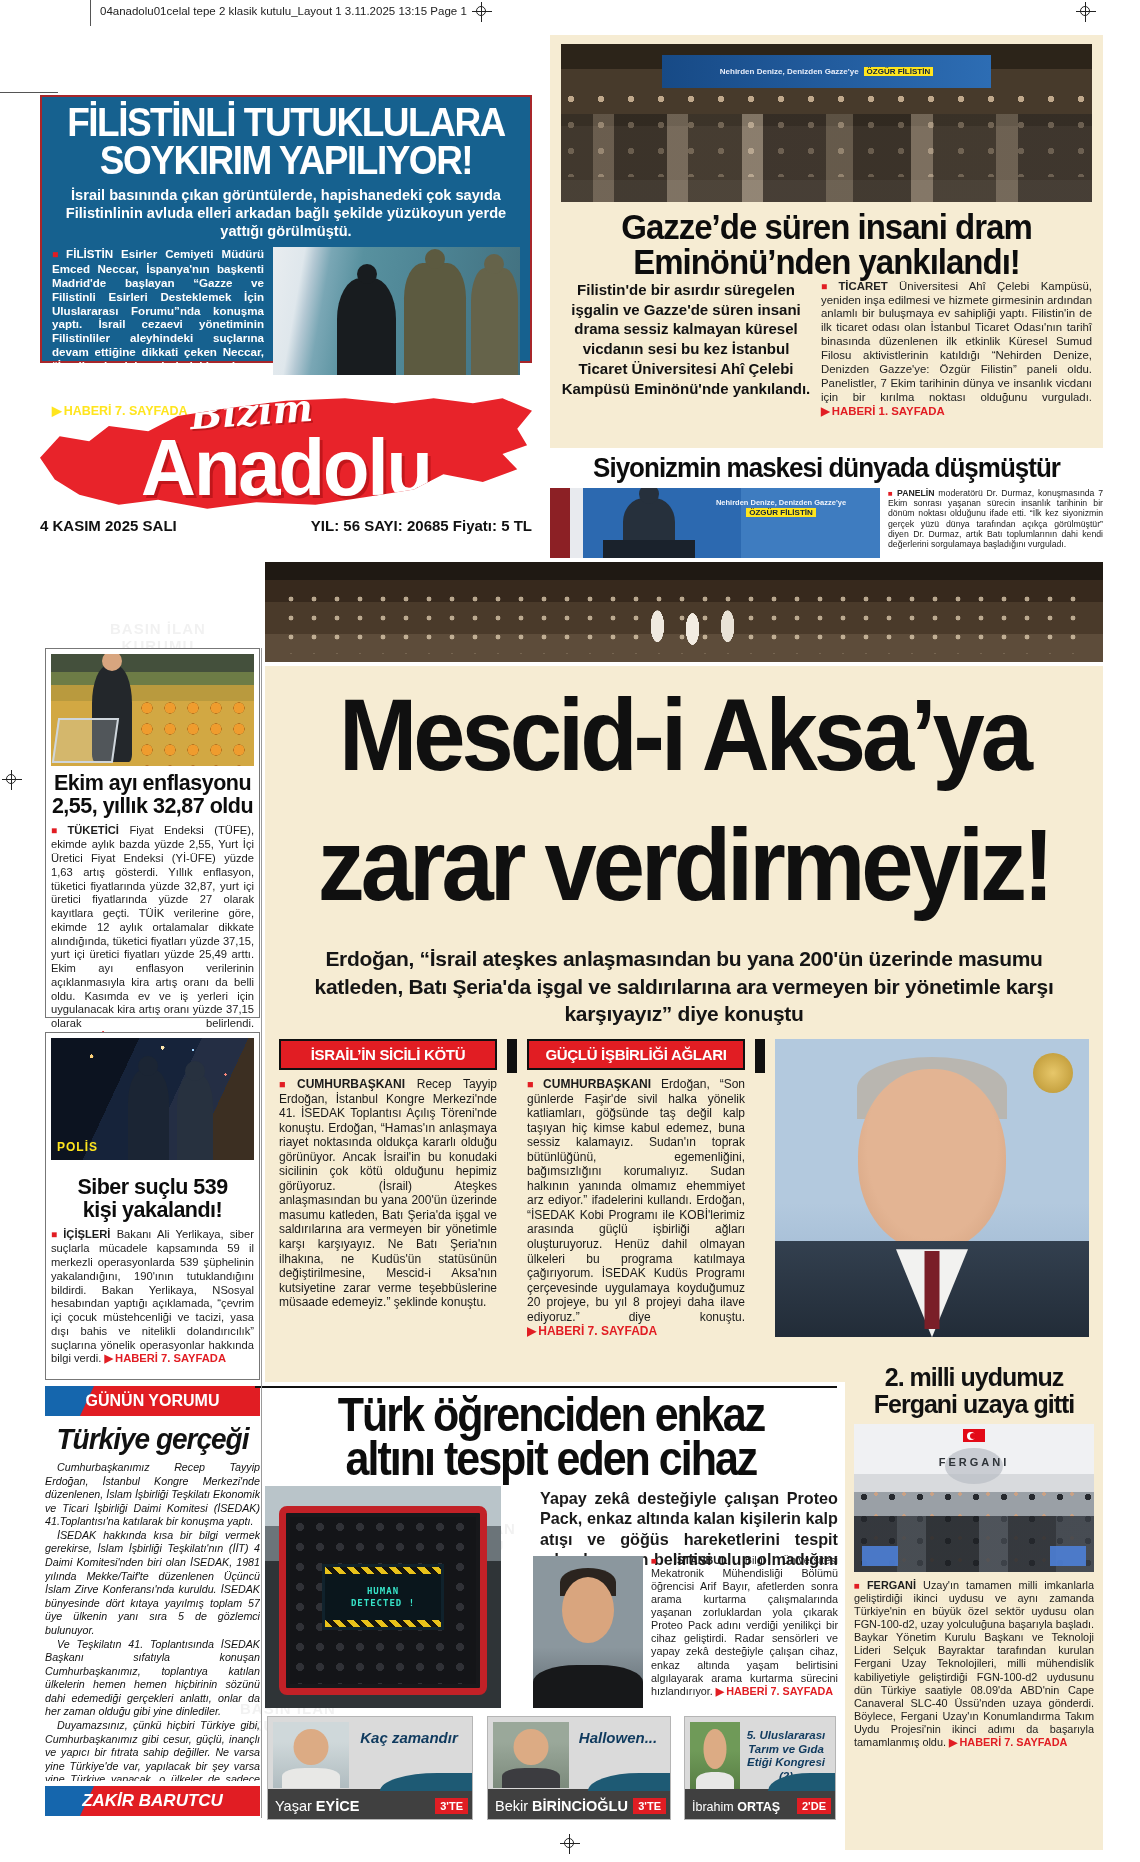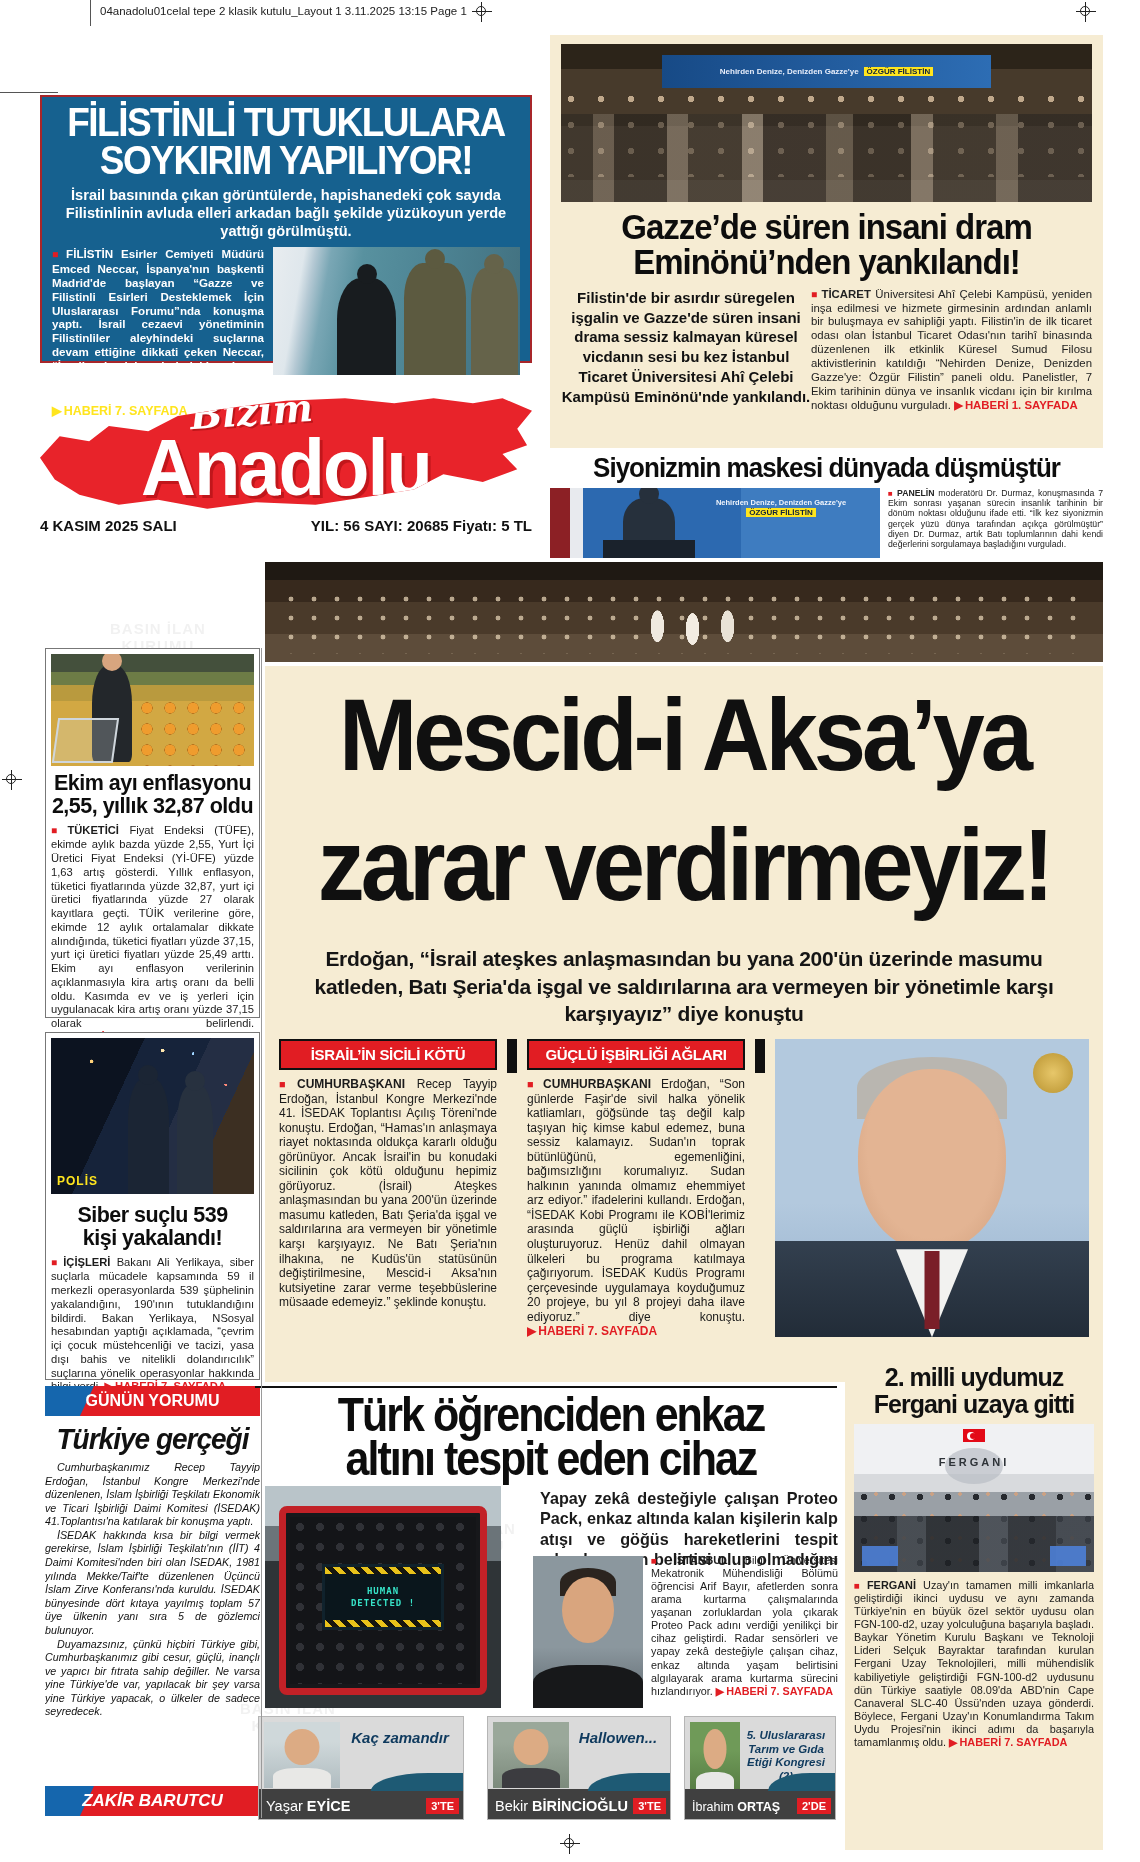--- a/index.html
+++ b/index.html
@@ -53,21 +53,21 @@
 #mast-date{position:absolute;left:40px;top:517px;width:492px;display:flex;justify-content:space-between;font-size:15px;font-weight:700}
 
 #gazzebox{position:absolute;left:550px;top:35px;width:553px;height:413px;background:#f6ecd3;padding:9px 11px}
 #ph-gazze{height:158px;margin-bottom:7px;background:linear-gradient(180deg,#2c2419 0 16%,#473a2b 16% 52%,#5d4e3e 52% 86%,#6e6050 86%)}
 #ph-gazze::before{content:"";position:absolute;left:0;right:0;top:30%;height:54%;background-image:radial-gradient(circle 6px at 10px 8px,#d5bb9c 50%,rgba(0,0,0,0) 54%);background-size:30px 26px;opacity:.85}
 #ph-gazze::after{content:"";position:absolute;left:0;right:0;top:44%;bottom:0;opacity:.55;background:linear-gradient(90deg,#2a2620 0 6%,#756a5c 6% 10%,#201d19 10% 20%,#8d8273 20% 24%,#332e27 24% 34%,#b0a493 34% 38%,#272320 38% 50%,#6d6456 50% 55%,#1f1c18 55% 66%,#968a7a 66% 70%,#2e2a24 70% 82%,#7b7163 82% 86%,#262320 86%)}
 .banner{position:absolute;left:19%;top:7%;width:62%;height:21%;background:linear-gradient(90deg,#174a86,#2d6db4);display:flex;align-items:center;justify-content:center;gap:5px;padding:0 4px;z-index:2}
 .banner span{color:#e8eefb;font-size:8px;font-weight:700;white-space:nowrap;overflow:hidden}
 .badge-y{background:#ffe51e;color:#10233a;font-style:normal;font-weight:800;font-size:8px;padding:0 3px;white-space:nowrap}
 #gazzebox .h{font-size:33px;letter-spacing:-1px;line-height:1.07;text-align:center;color:#0d0d0d;transform:scaleY(1.05)}
-#gazze-cols{display:flex;margin-top:8px}
+#gazze-cols{display:flex;gap:10px;}
 #gazze-intro{flex:0 0 250px;font-size:15px;font-weight:700;line-height:1.33;text-align:center;color:#111}
 #gazze-body{flex:1;font-size:11.4px;line-height:1.22;color:#222}
 
 #siyo{position:absolute;left:550px;top:452px;width:553px;height:106px}
 #siyo-h{font-size:26px;letter-spacing:-1px;text-align:center;color:#0d0d0d;transform:scaleY(1.05)}
 #siyo-row{display:flex;gap:8px;margin-top:5px}
 #ph-siyo{flex:0 0 330px;height:70px;background:linear-gradient(90deg,#8c2025 0 6%,#e8eaee 6% 10%,#2c69b0 10% 58%,#3e7cc0 58%)}
 .siyo-cap{position:absolute;right:3%;top:14%;width:54%;text-align:center;color:#f0f4fb;font-size:7.5px;font-weight:700;line-height:1.3}
 .p-speaker{left:22%;top:14%;width:16%;height:86%;background:#26303c;border-radius:40% 40% 0 0}
 #ph-siyo .pod{position:absolute;left:16%;bottom:0;width:28%;height:26%;background:#1a222c}
@@ -83,21 +83,21 @@
 .lbox{position:absolute;left:45px;width:215px;border:1px solid #777;padding:5px;background:#fff}
 #grocery{top:648px;height:370px}
 #ph-grocery{height:112px;margin-bottom:6px;background:linear-gradient(180deg,#44503c 0 16%,#6d7c46 16% 28%,#b99a3e 28% 42%,#d2a843 42%)}
 #ph-grocery::after{content:"";position:absolute;right:0;bottom:0;width:58%;height:62%;background-image:radial-gradient(circle 8px at 11px 11px,#ef9c2e 62%,#b26f1c 70%,rgba(0,0,0,0) 72%);background-size:23px 21px}
 .p-woman{left:20%;top:10%;width:20%;height:86%;background:#23272b;border-radius:40% 40% 8% 8%}
 .p-woman::before{background:#d8a57f}
 .cart{position:absolute;left:2%;bottom:3%;width:30%;height:40%;border:2px solid #cfd6dc;transform:skewX(-8deg);background:rgba(220,228,233,.25)}
 .h2{font-size:21.5px;letter-spacing:-.5px;text-align:center;line-height:1.08;color:#0d0d0d;font-weight:900;transform:scaleY(1.05)}
 .lbody{font-size:11.2px;line-height:1.23;margin-top:6px;color:#1c1c1c}
 #cyber{top:1032px;height:348px}
-#ph-police{height:156px;margin-bottom:10px;background:linear-gradient(115deg,#0c1320 0 34%,#16233a 34% 58%,#242e44 58% 76%,#3c2f22 76%)}
+#ph-police{height:122px;margin-bottom:16px;background:linear-gradient(115deg,#0c1320 0 34%,#16233a 34% 58%,#242e44 58% 76%,#3c2f22 76%)}
 #ph-police::before{content:"";position:absolute;inset:0;background-image:
  radial-gradient(circle 3px at 20% 15%,#ffd27a 60%,rgba(0,0,0,0) 65%),
  radial-gradient(circle 2px at 70% 10%,#9fd4ff 60%,rgba(0,0,0,0) 65%),
  radial-gradient(circle 2px at 86% 30%,#ff8a7a 60%,rgba(0,0,0,0) 65%),
  radial-gradient(circle 3px at 55% 8%,#ffe7ae 60%,rgba(0,0,0,0) 65%)}
 .p-cop1{left:38%;top:26%;width:20%;height:74%;background:#1b2534;border-radius:36% 36% 0 0}
 .p-cop2{left:62%;top:30%;width:18%;height:70%;background:#27313f;border-radius:36% 36% 0 0}
 .pol-label{position:absolute;left:6px;bottom:6px;color:#ffe51e;font-weight:800;font-size:12px;letter-spacing:1px;z-index:2}
 
 #yorum{position:absolute;left:45px;top:1386px;width:215px;height:430px;display:flex;flex-direction:column}
@@ -153,21 +153,21 @@
 #ph-fergani::after{content:"";position:absolute;left:0;right:0;top:62%;bottom:0;opacity:.85;background:linear-gradient(90deg,#23262b 0 18%,#3a3f45 18% 30%,#1e2125 30% 52%,#41464d 52% 64%,#24272c 64% 84%,#383d44 84%)}
 .fflag{position:absolute;left:50%;top:5px;transform:translateX(-50%);width:22px;height:13px;background:#e30a17;z-index:2}
 .fflag::before{content:"";position:absolute;left:4px;top:2.5px;width:8px;height:8px;border-radius:50%;background:#fff}
 .fflag::after{content:"";position:absolute;left:6.5px;top:3.5px;width:6px;height:6px;border-radius:50%;background:#e30a17}
 .fring{position:absolute;left:50%;top:24px;transform:translateX(-50%);width:58px;height:36px;border-radius:50%;background:#b9bec4;opacity:.7;z-index:1}
 .flabel{position:absolute;left:0;right:0;top:32px;text-align:center;font-weight:700;font-size:11px;letter-spacing:3px;color:#2e3338;z-index:2}
 .fscreen{position:absolute;bottom:6px;width:36px;height:20px;background:#4d7fd6;z-index:2;opacity:.9}
 #fergani-body{font-size:10.9px;line-height:1.2;overflow:hidden;height:272px;color:#1c1c1c}
 
 .card{position:absolute;top:1716px;height:104px;background:#dadada;border:1px solid #b5b5b5;overflow:hidden}
-#card1{left:258px;width:206px}
+#card1{left:267px;width:206px}
 #card2{left:487px;width:184px}
 #card3{left:684px;width:152px}
 .cph{position:absolute;left:5px;top:5px;width:76px;height:66px;background:linear-gradient(180deg,#cfd8da 0 30%,#b0bcc0)}
 #card3 .cph{width:50px;height:72px;background:linear-gradient(180deg,#6f9a58 0 40%,#557a42)}
 #card2 .cph{background:linear-gradient(180deg,#9aa89a 0 30%,#7c8a7c)}
 .fhead{position:absolute;left:50%;top:10%;transform:translateX(-50%);width:46%;height:55%;border-radius:50%;background:#dcab84}
 .fbody{position:absolute;left:12%;right:12%;bottom:0;height:30%;border-radius:40% 40% 0 0;background:#e8e8e6}
 #card2 .fbody{background:#3c3c40}
 .ctitle{position:absolute;left:84px;right:6px;top:12px;font-style:italic;font-weight:800;font-size:15px;color:#0f3a5e;text-align:center;line-height:1.18}
 #card3 .ctitle{left:58px;font-size:11.5px}
@@ -349,20 +349,21 @@
   </section>
 
   <section id="yorum">
     <div class="ribbon">
         <span>GÜNÜN YORUMU</span>
       </div>
     <div id="yorum-title">Türkiye gerçeği</div>
     <div class="ypwrap">
       <p class="yp">Cumhurbaşkanımız Recep Tayyip Erdoğan, İstanbul Kongre Merkezi'nde düzenlenen, İslam İşbirliği Teşkilatı Ekonomik ve Ticari İşbirliği Daimi Komitesi (İSEDAK) 41.Toplantısı'na katılarak bir konuşma yaptı.</p>
       <p class="yp">İSEDAK hakkında kısa bir bilgi vermek gerekirse, İslam İşbirliği Teşkilatı'nın (İİT) 4 Daimi Komitesi'nden biri olan İSEDAK, 1981 yılında Mekke/Taif'te düzenlenen Üçüncü İslam Zirve Konferansı'nda kuruldu. İSEDAK bünyesinde dört kıtaya yayılmış toplam 57 üye ülkenin yanı sıra 5 de gözlemci bulunuyor.</p>
+      <p class="yp">Ve Teşkilatın 41. Toplantısında İSEDAK Başkanı sıfatıyla konuşan Cumhurbaşkanımız, toplantıya katılan ülkelerin hemen hemen hiçbirinin sözünü dahi edemediği gerçekleri anlattı, onlar da her zaman olduğu gibi yine dinlediler.</p>
       <p class="yp">Duyamazsınız, çünkü hiçbiri Türkiye gibi, Cumhurbaşkanımız gibi cesur, güçlü, inançlı ve yapıcı bir fıtrata sahip değiller. Ne varsa yine Türkiye'de var, yapılacak bir şey varsa yine Türkiye yapacak, o ülkeler de sadece seyredecek.</p>
     </div>
     <div class="ribbon author">
         <span>ZAKİR BARUTCU</span>
       </div>
   </section>
 
   <section id="aksabox">
     <div class="aksa-h">Mescid-i Aksa’ya</div>
     <div class="aksa-h">zarar verdirmeyiz!</div>

